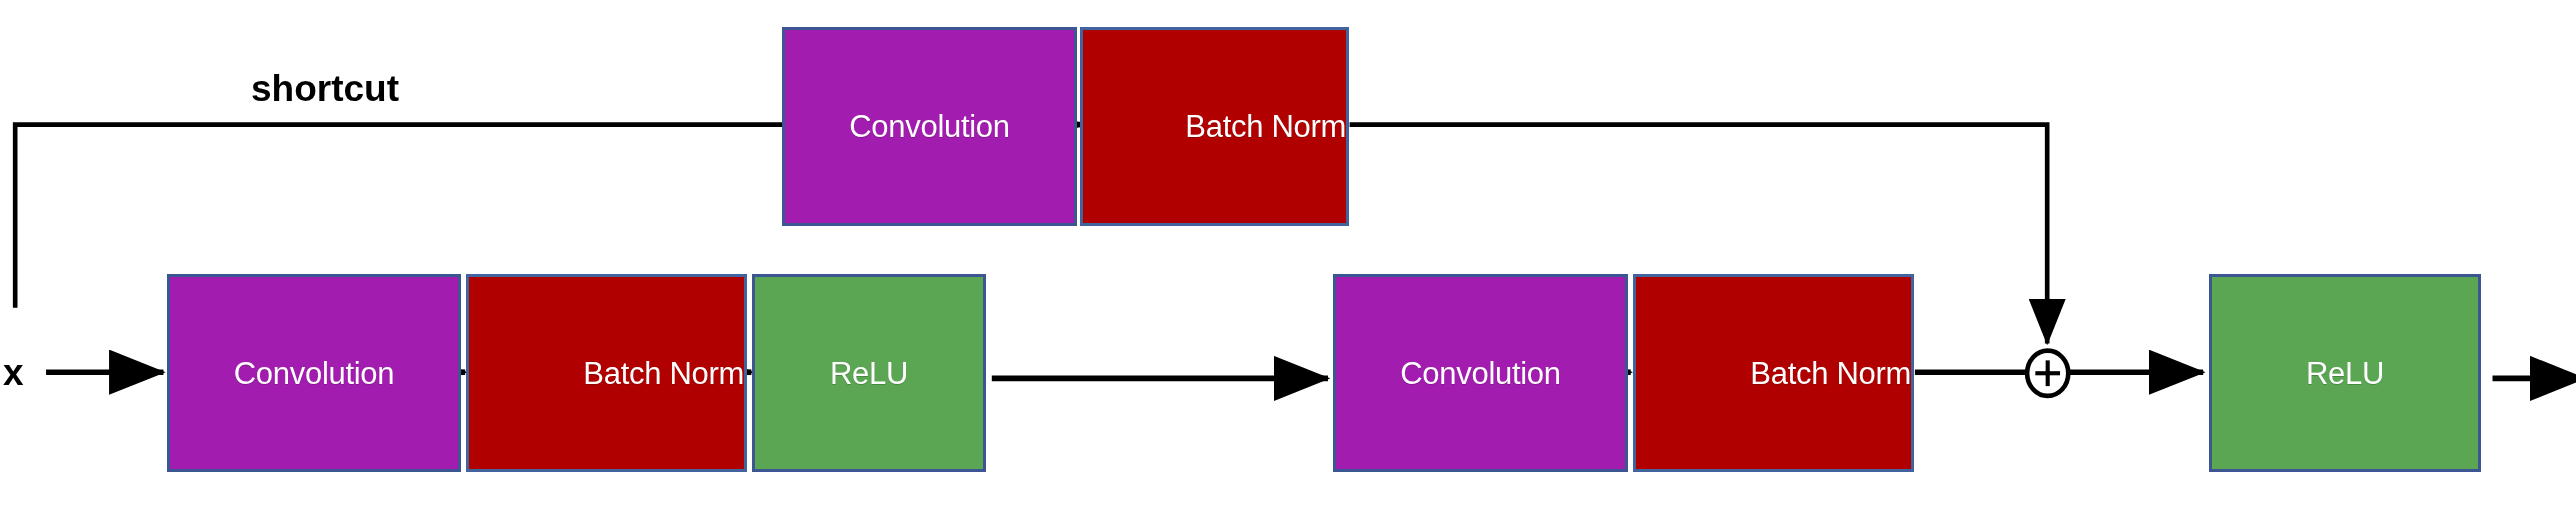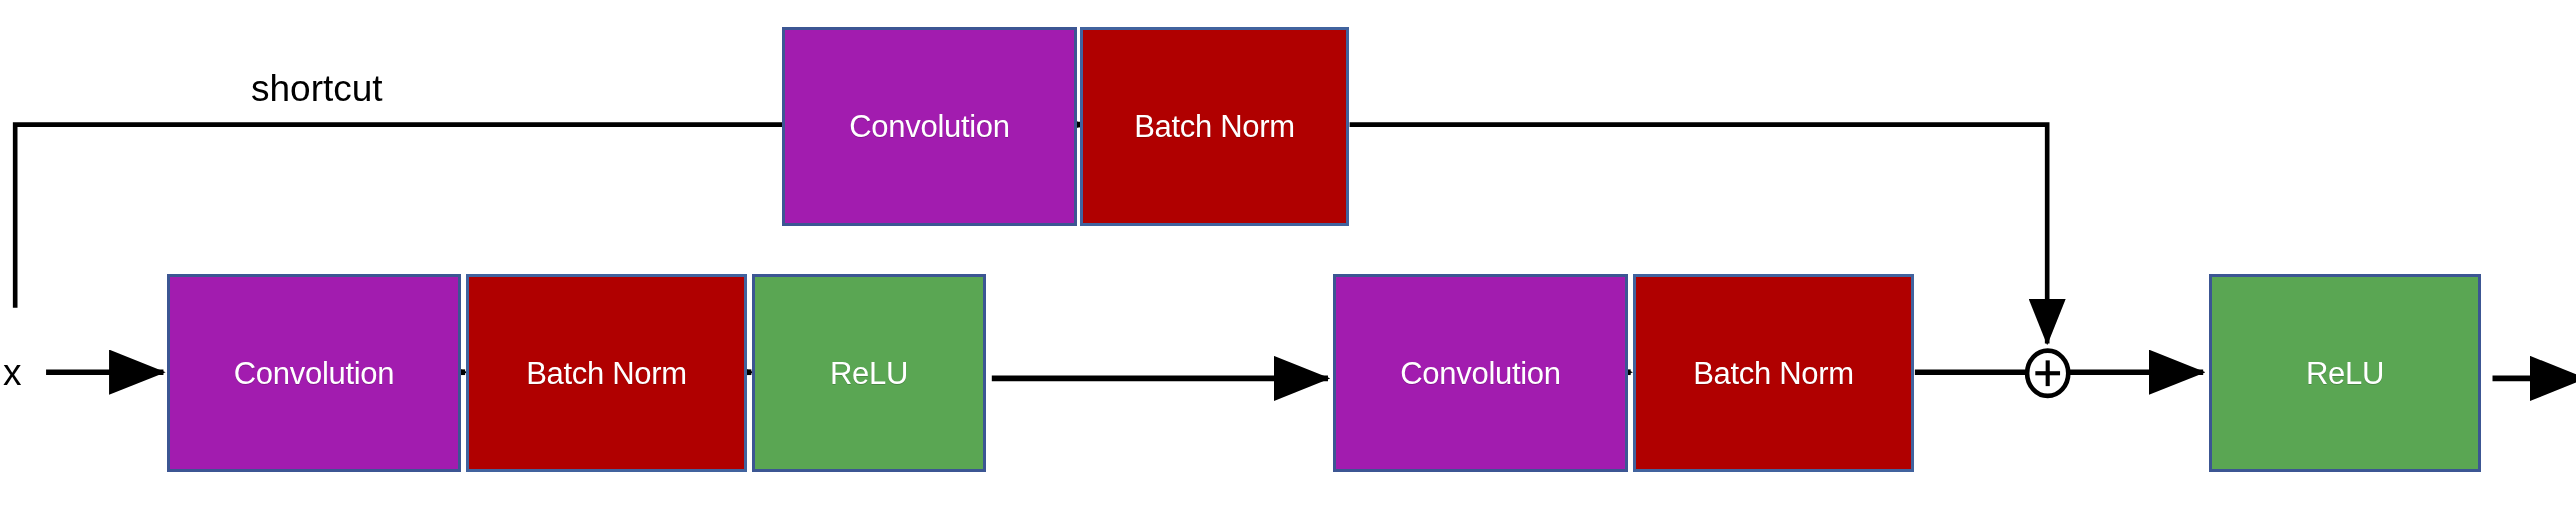--- a/index.html
+++ b/index.html
@@ -39,35 +39,36 @@
     white-space: nowrap;
     text-shadow: 0 0.5px 0.5px rgba(0,0,0,0.18);
   }
   .node-conv {
     background: #a21caf;
     border: 3.6px solid #3c5693;
   }
   .node-bn {
     background: #b00000;
     border: 3.6px solid #41639e;
+    justify-content: flex-end;
   }
   .node-relu {
     background: #5aa653;
     border: 3.6px solid #3c5693;
     text-align: right;
   }
   .node-label {
     font-size: 31px;
     line-height: 1;
   }
   .text-label {
     position: absolute;
     color: #000000;
     font-family: "Liberation Sans", sans-serif;
-    font-weight: 400;
+    font-weight: 700;
     white-space: nowrap;
     line-height: 1;
   }
   #label-shortcut {
     left: 251px;
     top: 70px;
     font-size: 37px;
   }
   #label-x {
     left: 3.1px;

